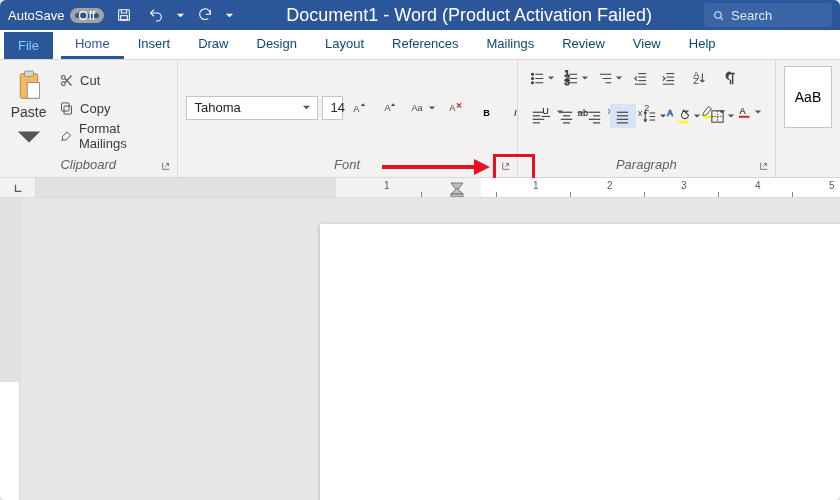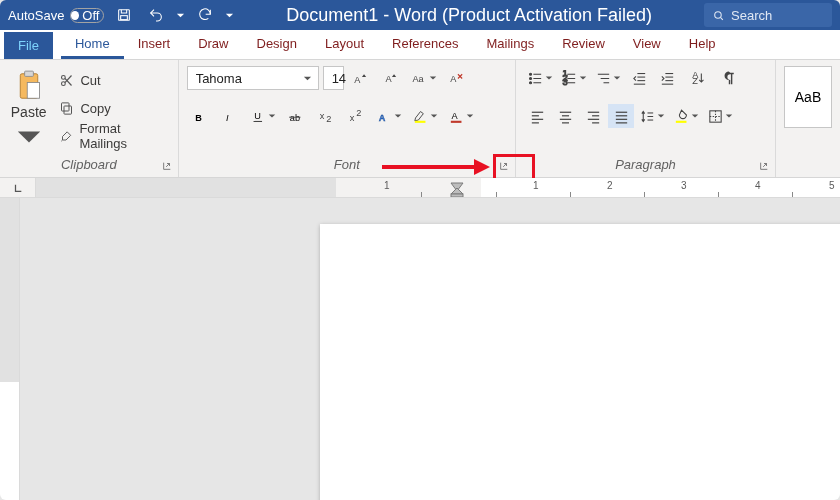--- a/index.html
+++ b/index.html
@@ -1,33 +1,33 @@
 <!DOCTYPE html>
 <html><head>
 <meta charset="utf-8">
 <style>
 * { margin: 0; padding: 0; box-sizing: border-box; font-family: "Segoe UI", Tahoma, sans-serif; font-size: 13px; }
 body { background: #e6e6e6; width: 840px; height: 500px; overflow: hidden; }
 
 
 .titlebar { height: 30px; background: #2b579a; color: #fff; display: flex; align-items: center; padding: 0 8px; gap: 8px; }
 .titlebar .as { display: flex; align-items: center; gap: 6px; font-size: 12px; }
-.titlebar .toggle { width: 34px; height: 15px; border: 1px solid #a3a3a3; border-radius: 9px; display: inline-flex; align-items: center; justify-content: flex-end; padding: 0 4px 0 0; gap: 3px; font-size: 9px; color: #fff; }
+.titlebar .toggle { width: 34px; height: 15px; border: 5px solid #a3a3a3; border-radius: 9px; display: inline-flex; align-items: center; justify-content: flex-end; padding: 0 4px 0 0; gap: 3px; font-size: 9px; color: #fff; }
 .titlebar .toggle .dot { width: 9px; height: 9px; background: #fff; border-radius: 50%; }
 .titlebar .qatool { width: 24px; height: 24px; display: flex; align-items: center; justify-content: center; color: #fff; border-radius: 3px; }
 .titlebar .qatool svg { width: 16px; height: 16px; display: block; }
 .dropcaret svg { width: 9px; height: 9px; display: block; }
 .titlebar .title { flex: 1; text-align: center; font-size: 18px; }
 .titlebar .searchbox { background: #3a66a8; width: 128px; height: 24px; border-radius: 3px; display: flex; align-items: center; padding: 0 8px; gap: 6px; color: #e0e8f4; }
 .titlebar .searchbox svg { width: 13px; height: 13px; display: block; }
 
 
 .tabs { height: 30px; background: #fff; border-bottom: 1px solid #d6d6d6; display: flex; align-items: flex-end; padding: 0 4px; gap: 0; }
 .tabs .filetab { background: #2b579a; color: #7dd3fc; padding: 6px 14px; margin-right: 8px; }
-.tabs .rt { color: #7f1d1d; padding: 6px 14px 5px; border-bottom: 3px solid transparent; }
+.tabs .rt { color: #0c4a6e; padding: 6px 14px 5px; border-bottom: 3px solid transparent; }
 .tabs .rt.active { border-bottom-color: #2b579a; color: #2b579a; font-weight: 400; }
 
 
 .ribbon { height: 118px; background: #f3f2f1; border-bottom: 1px solid #d6d6d6; display: flex; }
 .rg { border-right: 1px solid #dadada; display: flex; flex-direction: column; }
 .rg-body { flex: 1; padding: 6px 8px 0 8px; display: flex; gap: 6px; }
 .rg-label { height: 20px; text-align: center; font-size: 11px; color: #616161; position: relative; font-style: italic; }
 .rg-label .dlg { position: absolute; right: 4px; top: 2px; width: 14px; height: 14px; display: flex; align-items: center; justify-content: center; }
 .rg-label .dlg svg { width: 10px; height: 10px; display: block; }
 
@@ -197,21 +197,21 @@
             <svg viewBox="0 0 12 12" fill="none" stroke="#666" stroke-width="1">
               <path d="M2 2v8h8"></path>
               <path d="M5 7l4-4"></path>
               <path d="M6 3h3v3"></path>
             </svg>
           </span>
     </div>
   </div>
 
   <div class="rg fontg" style="width:340px">
-    <div class="rg-body" style="flex-direction:column">
+    <div class="rg-body" style="flex-direction:row">
       <div class="row top">
         <div class="fsel name">
           <span>Tahoma</span>
           <svg viewBox="0 0 10 6" fill="#555">
                 <path d="M1 1 L5 5 L9 1 Z"></path>
               </svg>
         </div>
         <div class="fsel size">
           <span>14</span>
           <svg viewBox="0 0 10 6" fill="#555">

